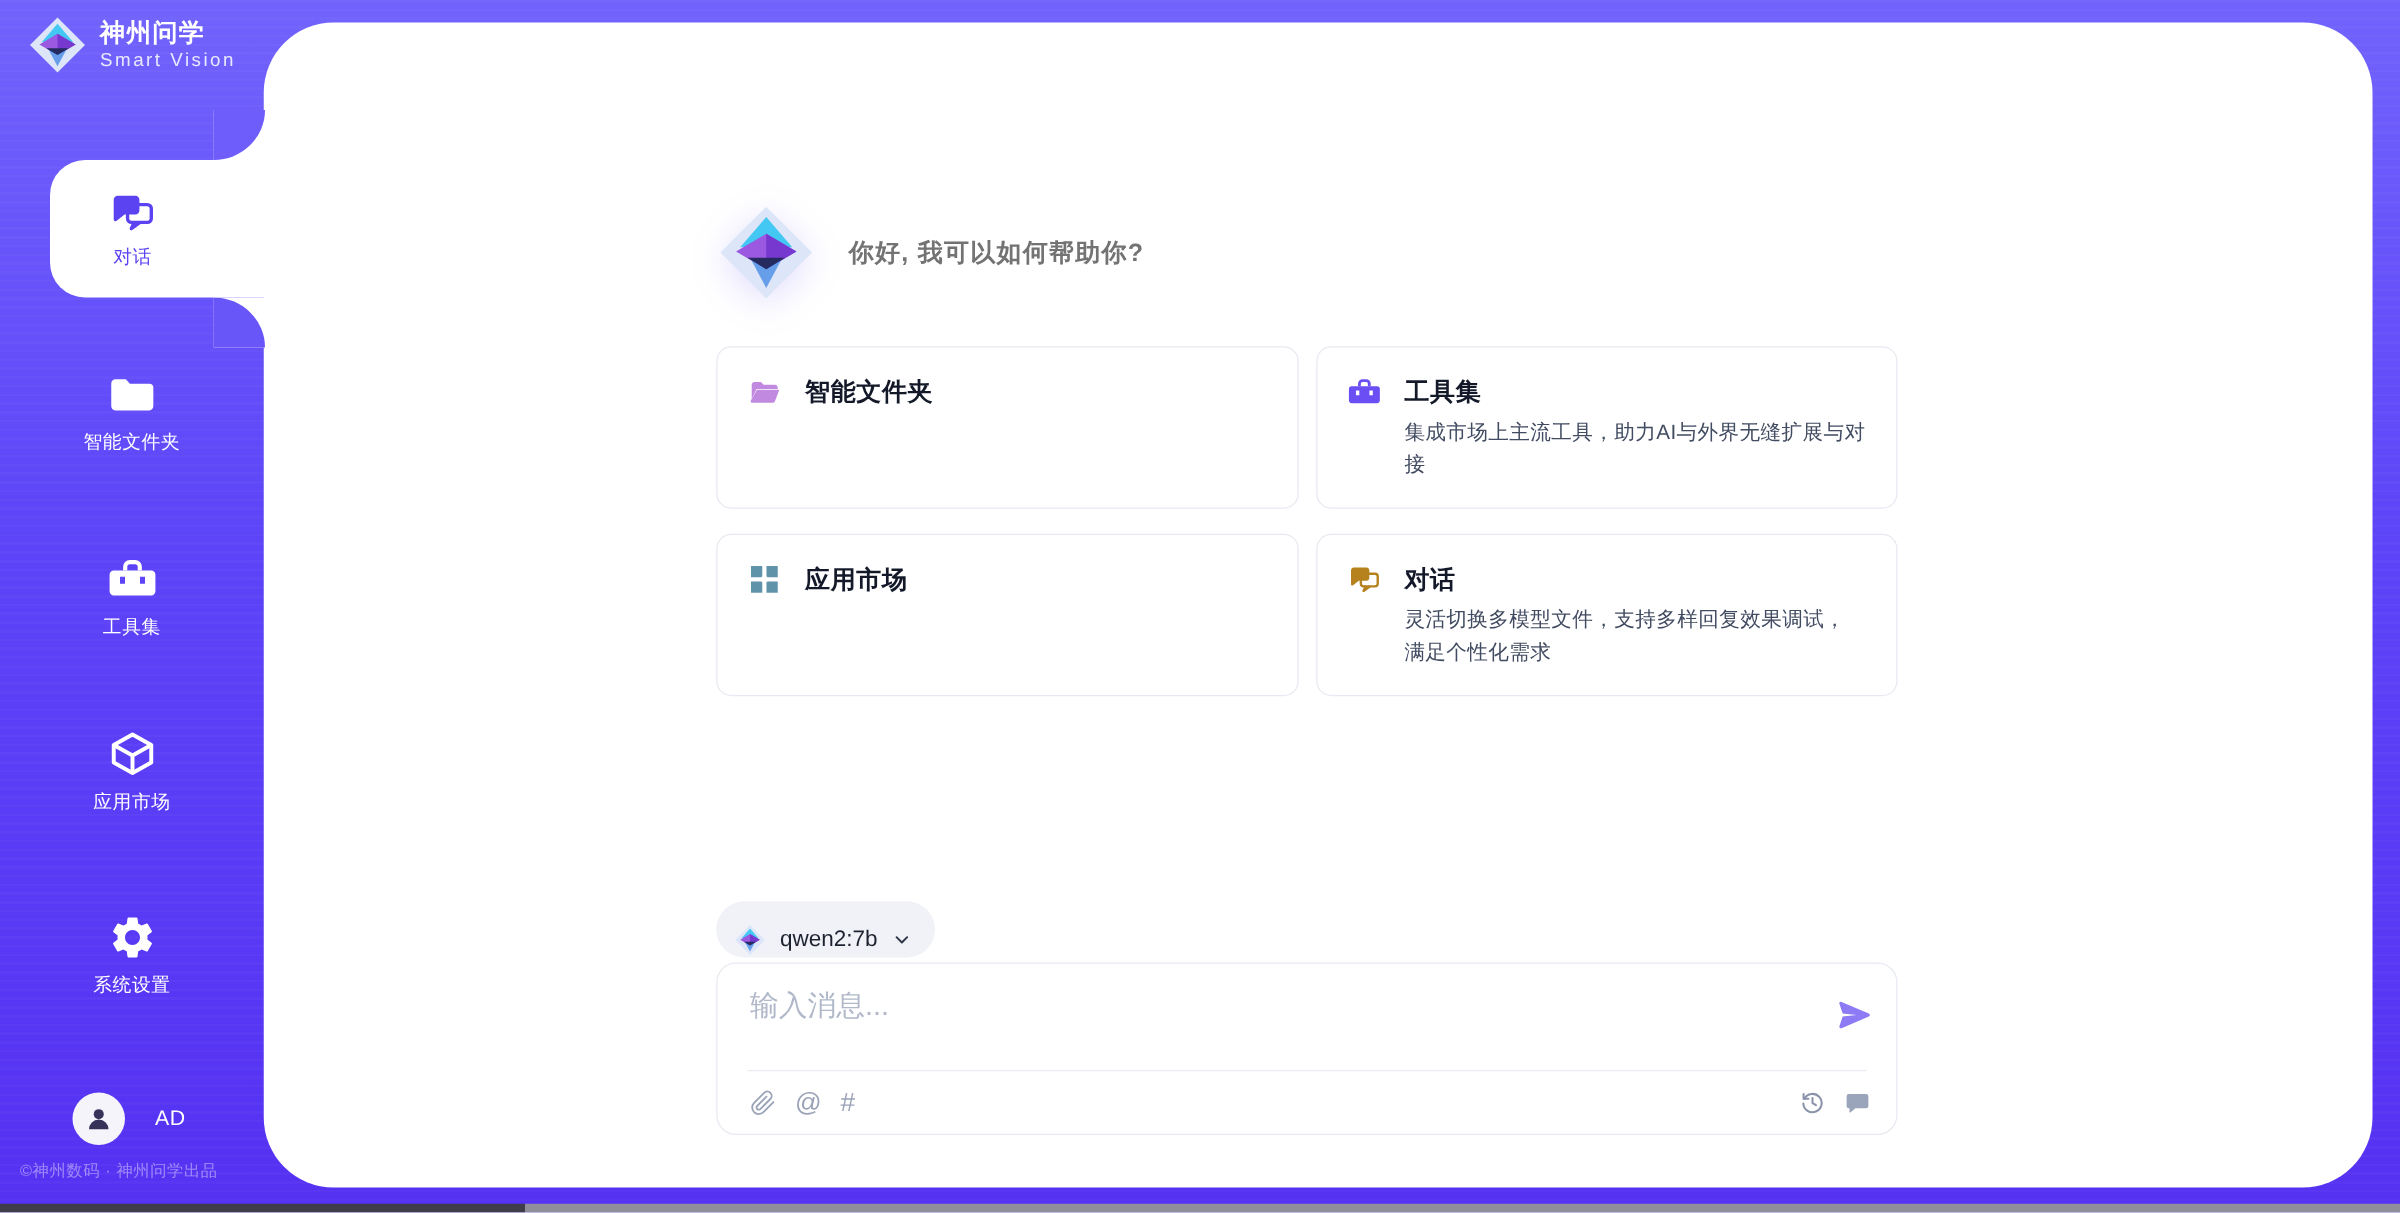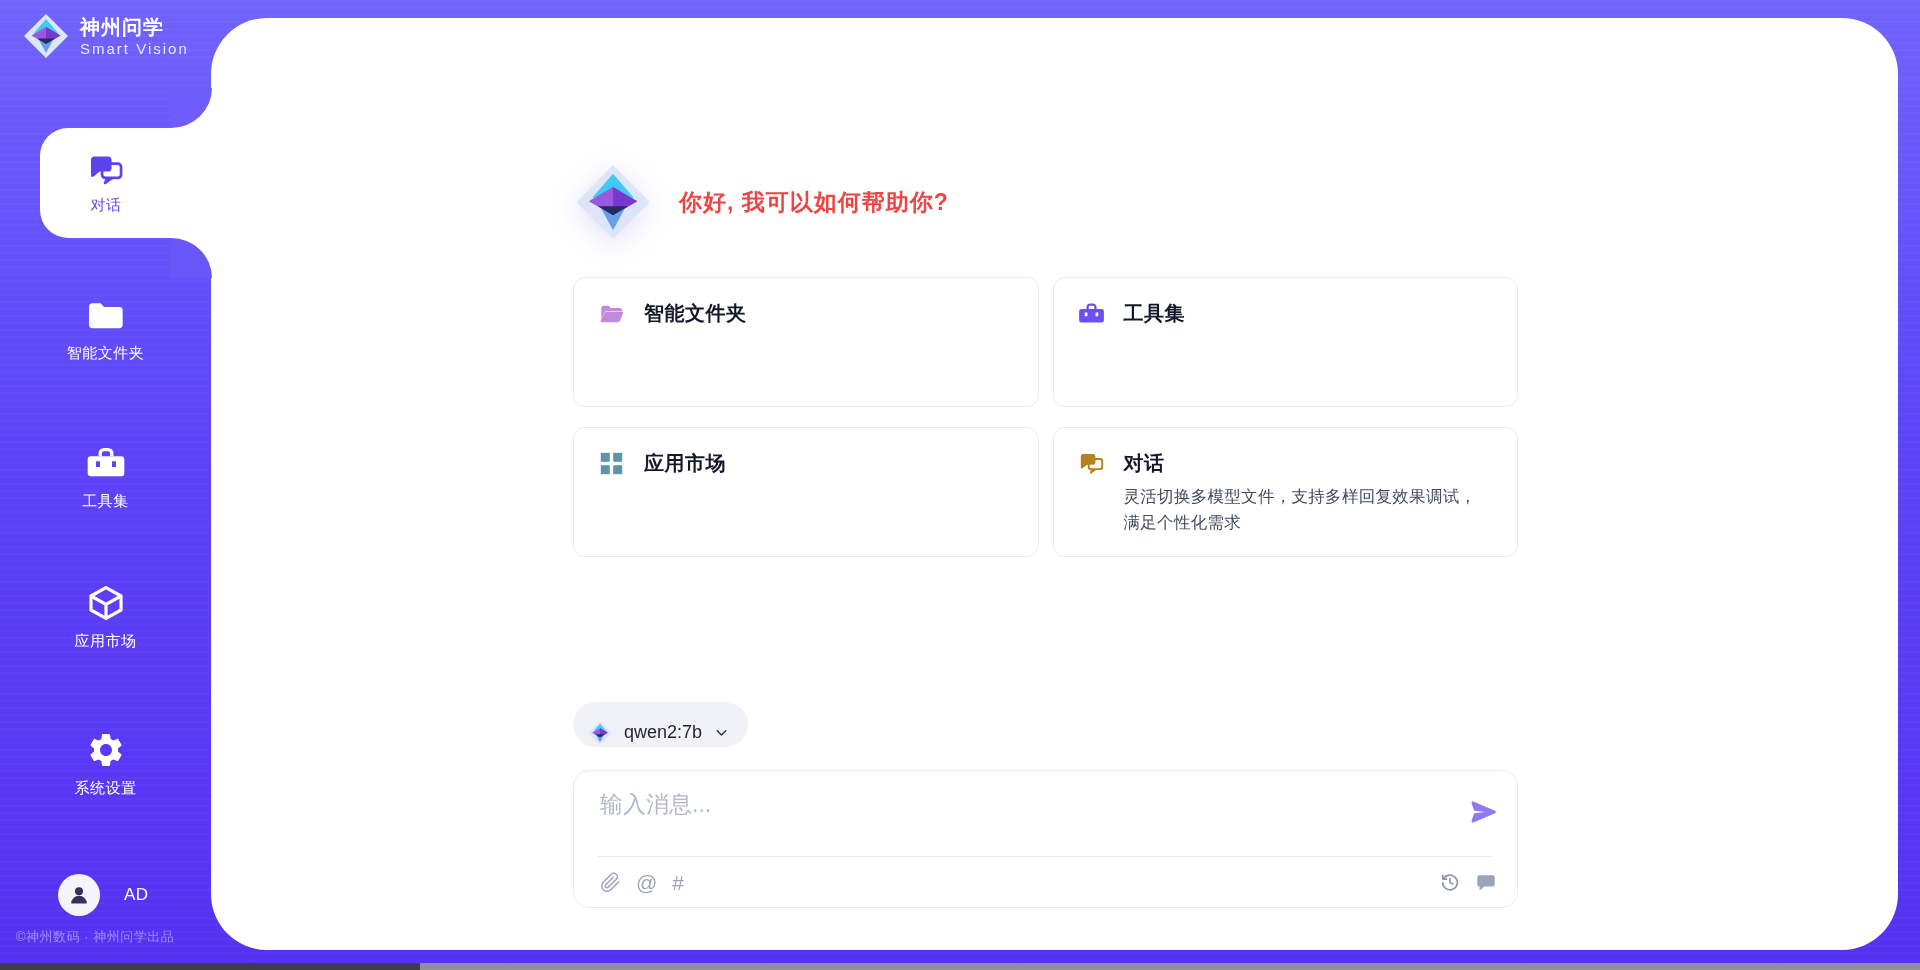--- a/index.html
+++ b/index.html
@@ -38,35 +38,35 @@
 
   .user-row { position:absolute; left:58px; top:874px; display:flex; align-items:center; gap:24px; z-index:3; cursor:pointer; }
   .avatar { width:42px; height:42px; border-radius:50%; background:#f6f4fb; display:flex; align-items:center; justify-content:center; }
   .avatar svg { width:26px; height:26px; }
   .user-name { color:#fff; font-size:17px; font-weight:500; letter-spacing:0.5px; }
   .footer-credit { position:absolute; left:16px; top:928px; color:rgba(255,255,255,0.42); font-size:13px; z-index:3; letter-spacing:0.5px; }
 
   
   .greeting { position:absolute; left:362px; top:144px; display:flex; align-items:center; gap:26px; }
   .greeting-logo { width:80px; height:80px; filter:drop-shadow(0 6px 14px rgba(90,70,240,0.18)); }
-  .greeting-text { font-size:23px; font-weight:700; color:#ef4444; letter-spacing:1px; }
+  .greeting-text { font-size:20px; font-weight:700; color:#737373; letter-spacing:1px; }
 
   
   .cards { position:absolute; left:362px; top:259px; width:945px; display:grid;
     grid-template-columns:1fr 1fr; gap:20px 14px; }
   .card { background:#fff; border:1px solid #e8eaf1; border-radius:12px; height:130px;
     padding:22px 24px 0 24px; cursor:pointer; }
   .card-head { display:flex; align-items:center; gap:19px; }
   .card-head svg { width:27px; height:27px; flex:0 0 auto; }
   .card-title { font-size:20px; font-weight:700; color:#14192a; letter-spacing:0.5px; }
   .card-desc { margin:7px 0 0 46px; font-size:16.5px; line-height:1.55; color:#414b61; letter-spacing:0.3px; }
   .ic-0 { color:#c18ae0; } .ic-1 { color:#6c4ef5; } .ic-2 { color:#5f93aa; } .ic-3 { color:#b5821d; }
 
   
-  .model-pill { position:absolute; left:362px; top:684px; height:45px; background:#f1f2f7;
+  .model-pill { position:absolute; left:362px; top:703px; height:45px; background:#f1f2f7;
     border-radius:23px; display:flex; align-items:center; gap:11px; padding:16px 18px 0 14px; cursor:pointer; }
   .model-pill .pill-logo { width:26px; height:26px; }
   .model-name { font-size:18px; color:#1d2230; }
   .model-pill .chev { width:17px; height:17px; color:#30364a; }
 
   .composer { position:absolute; left:362px; top:752px; width:945px; height:138px;
     border:1px solid #e7eaf1; border-radius:16px; background:#fff; }
   .composer textarea { position:absolute; left:26px; top:18px; width:840px; height:56px; border:none;
     outline:none; resize:none; font-family:Liberation Sans, sans-serif; font-size:23px; color:#c2410c; background:transparent; }
   .composer textarea::placeholder { color:#b0b8c9; }
@@ -188,20 +188,21 @@
       </div>
 
       <div class="card">
         <div class="card-head">
           <svg class="ic-1" viewBox="0 0 24 24">
             <path fill-rule="evenodd" d="M3 8 h18 a2 2 0 0 1 2 2 v8 a2 2 0 0 1 -2 2 H3 a2 2 0 0 1 -2 -2 v-8 a2 2 0 0 1 2 -2 z M6 11 h2.4 v3.4 H6 z M15.6 11 h2.4 v3.4 h-2.4 z" fill="currentColor"></path>
             <path d="M8.5 8 V6.2 A2.2 2.2 0 0 1 10.7 4 h2.6 a2.2 2.2 0 0 1 2.2 2.2 V8" fill="none" stroke="currentColor" stroke-width="2"></path>
           </svg>
           <div class="card-title">工具集</div>
         </div>
+        <div class="card-desc">集成市场上主流工具，助力AI与外界无缝扩展与对接</div>
       </div>
 
       <div class="card">
         <div class="card-head">
           <svg class="ic-2" viewBox="0 0 24 24">
             <rect x="2.5" y="2.5" width="8" height="8" fill="currentColor"></rect>
             <rect x="13.5" y="2.5" width="8" height="8" fill="currentColor"></rect>
             <rect x="2.5" y="13.5" width="8" height="8" fill="currentColor"></rect>
             <rect x="13.5" y="13.5" width="8" height="8" fill="currentColor"></rect>
             <rect x="10" y="10" width="4" height="4" fill="#ffffff"></rect>

